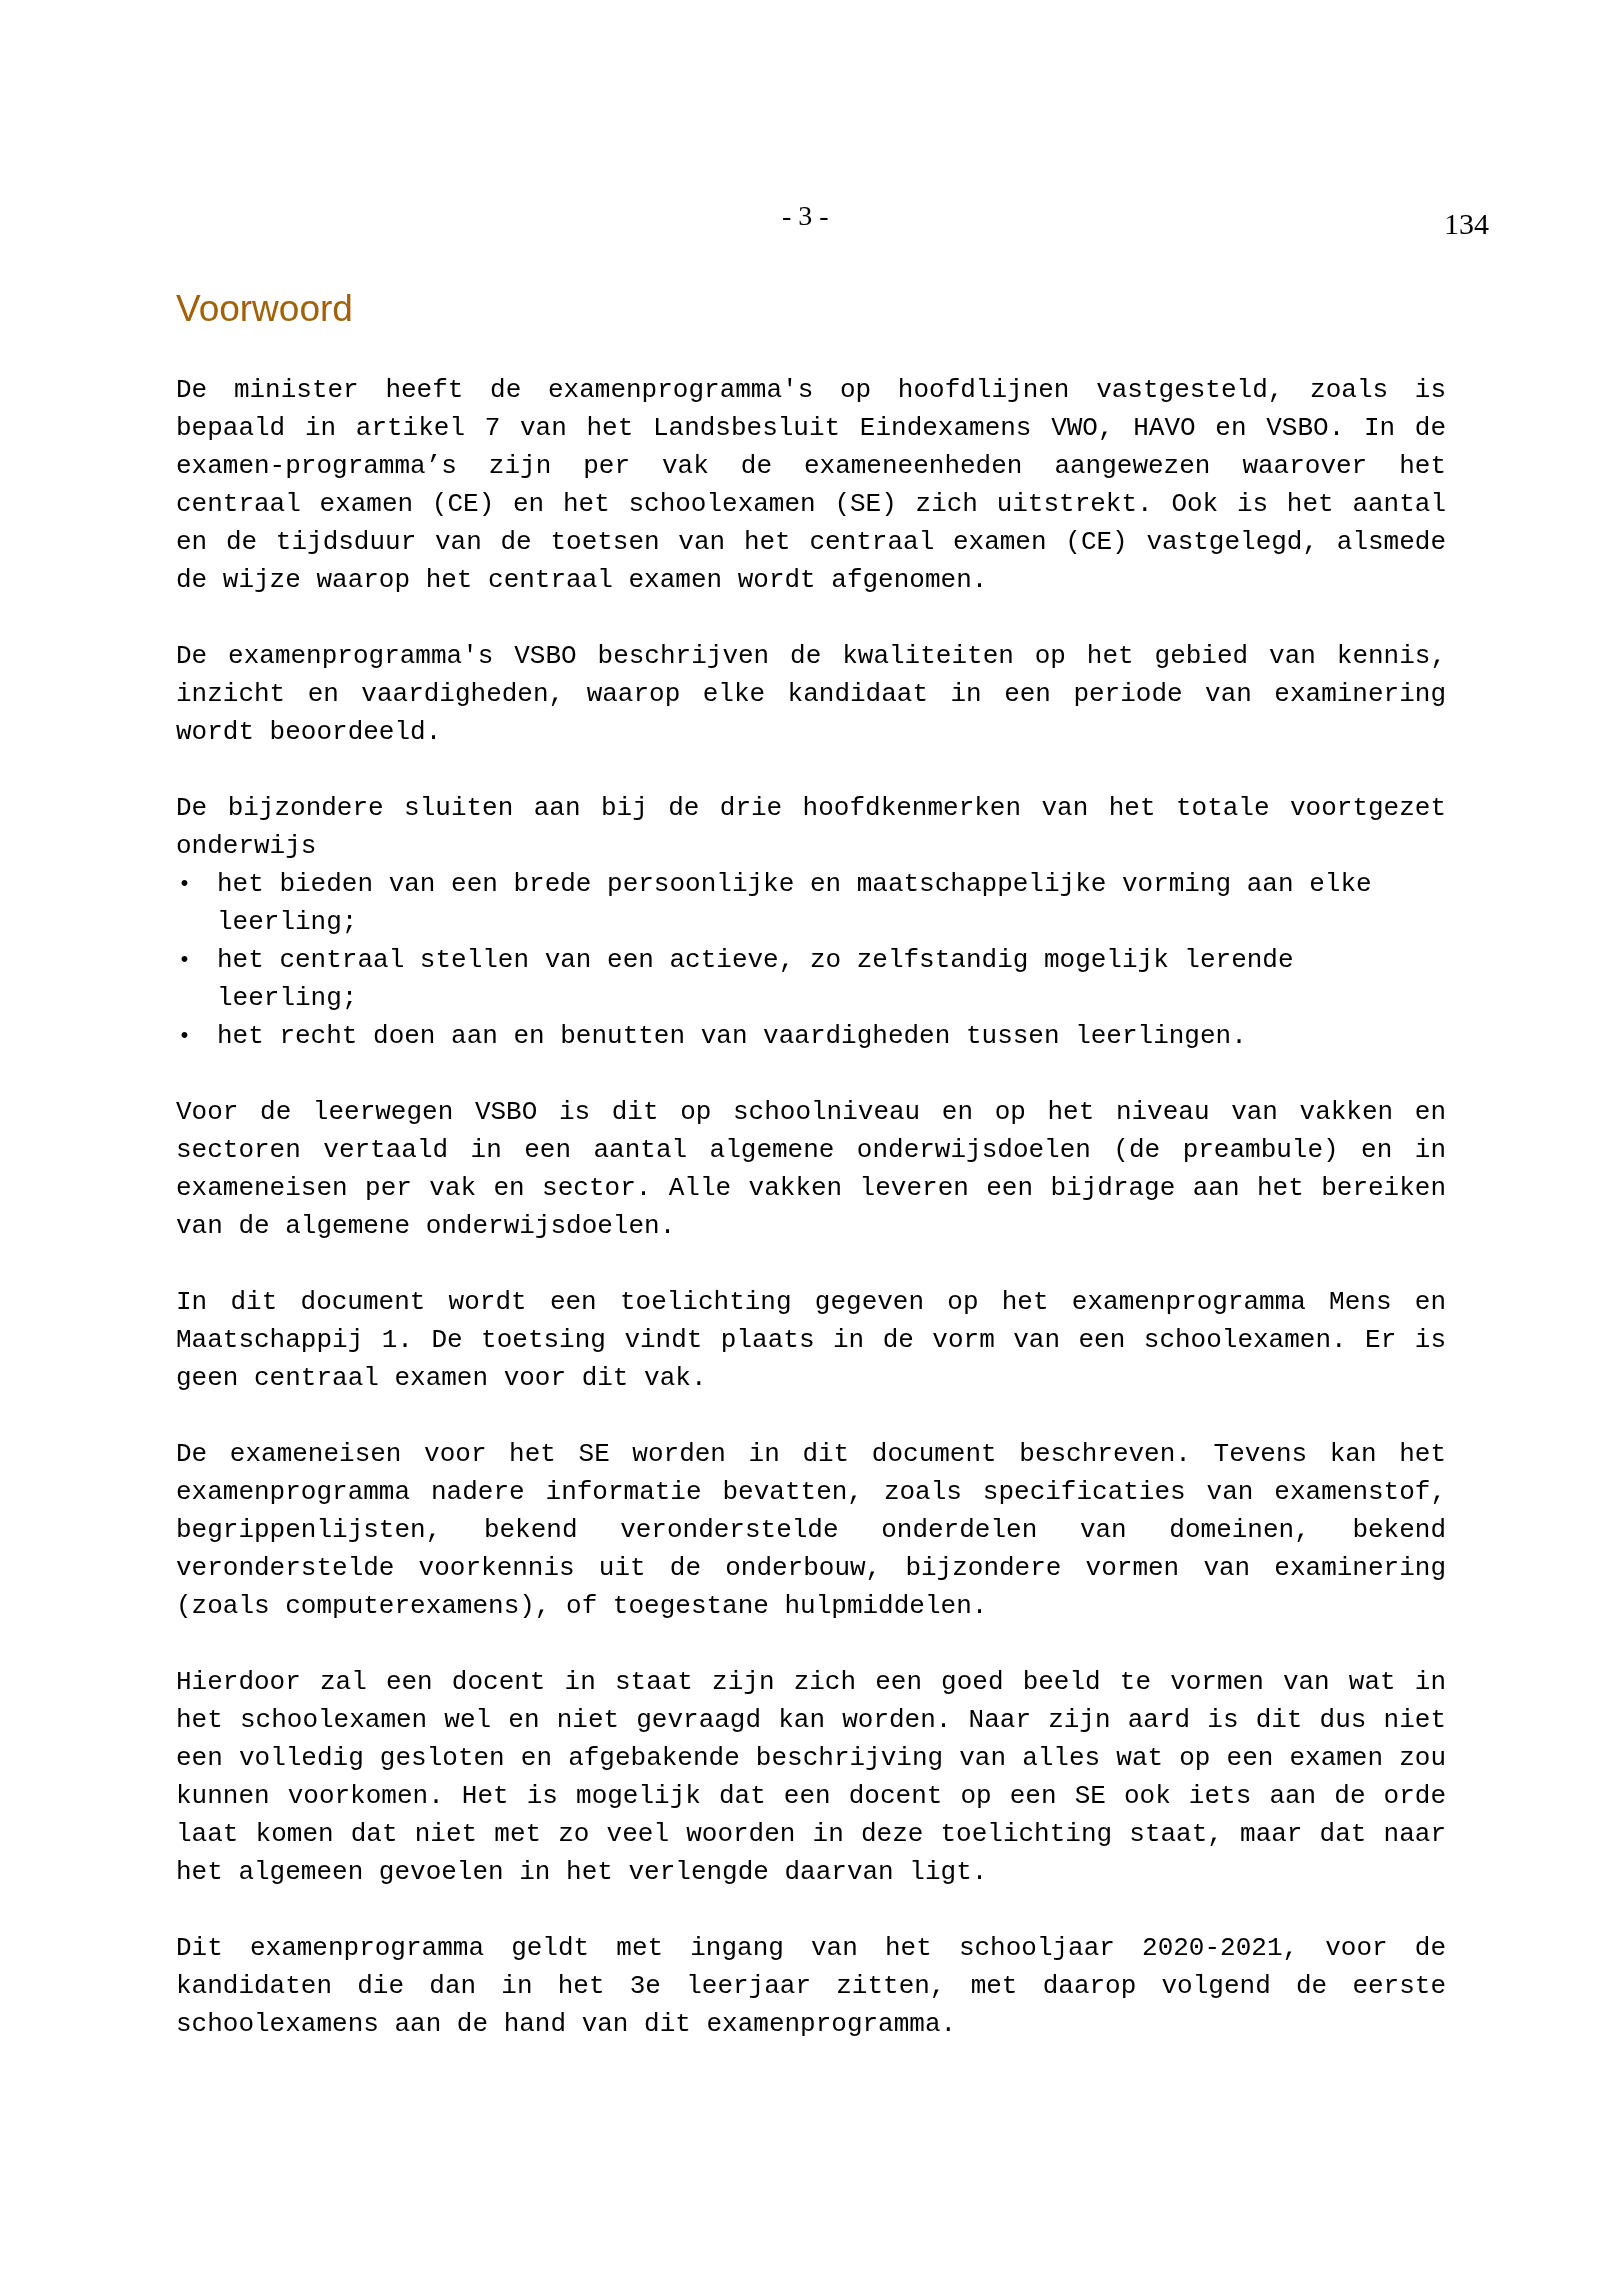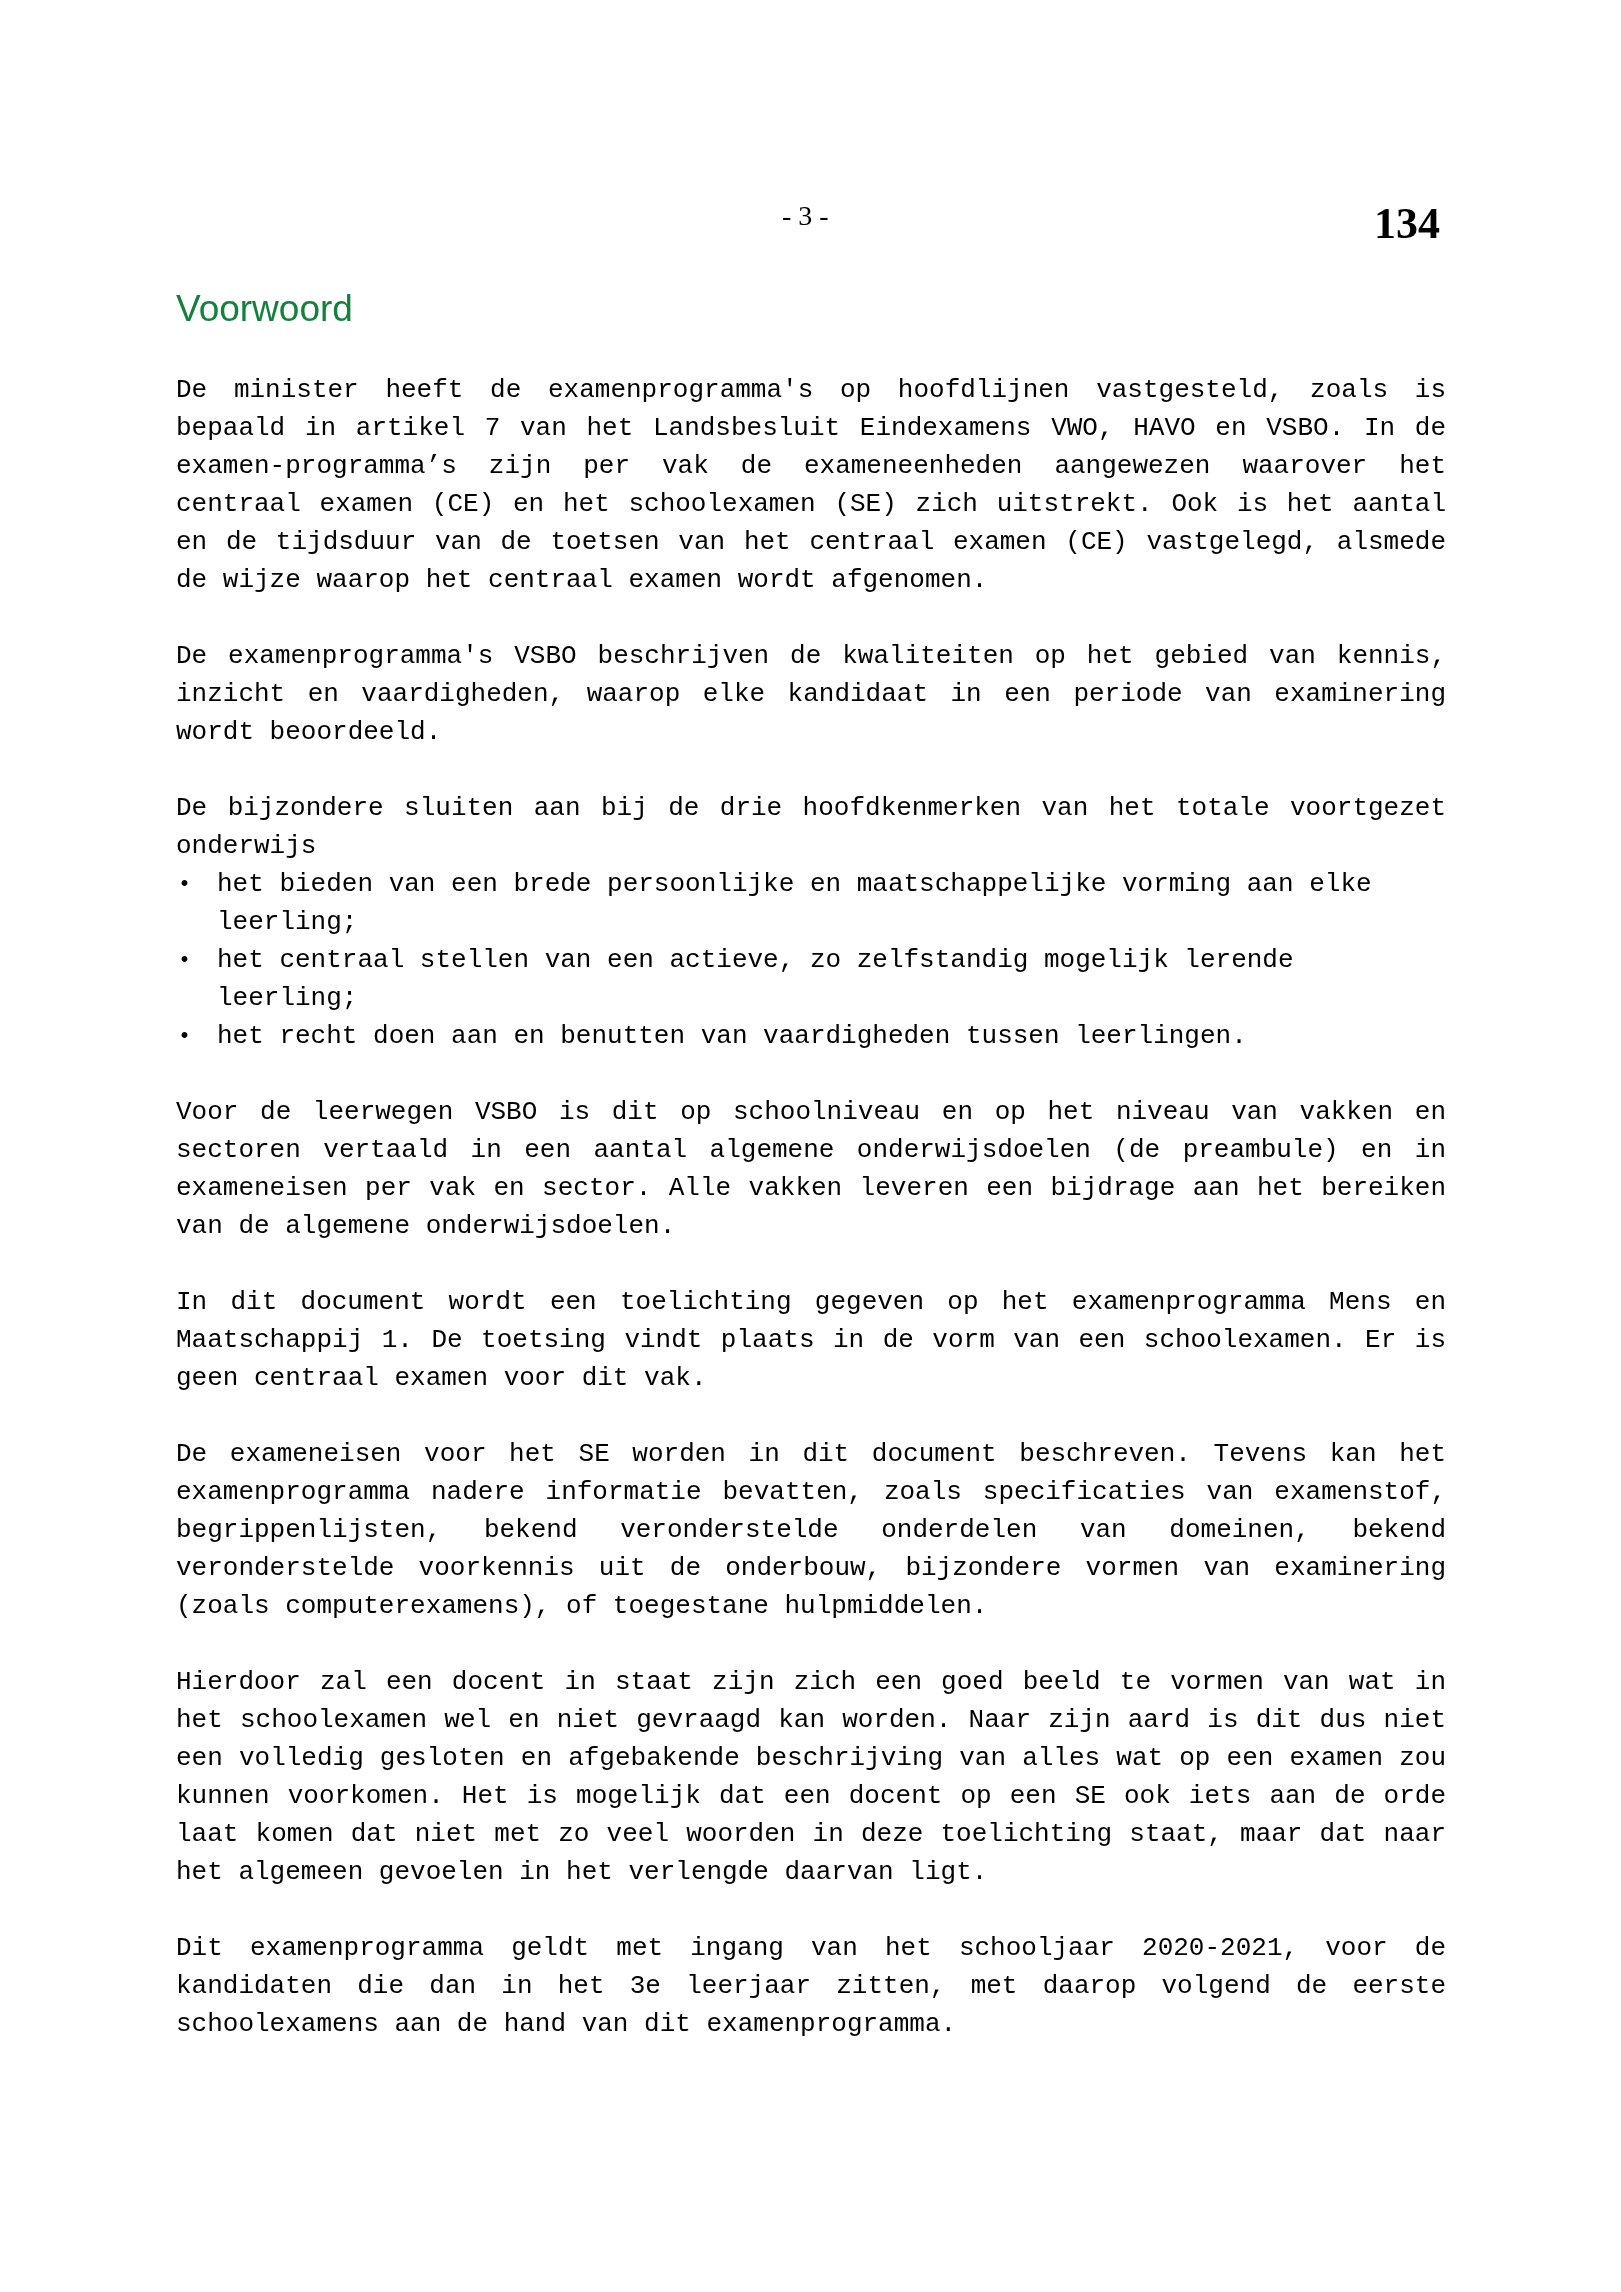--- a/index.html
+++ b/index.html
@@ -18,37 +18,37 @@
       position: absolute;
       left: 782px;
       top: 199px;
       font-family: "Liberation Serif", "DejaVu Serif", serif;
       font-size: 28px;
       line-height: 33px;
       white-space: pre;
     }
     .doc-number {
       position: absolute;
-      left: 1374px;
+      left: 1444px;
       top: 199px;
       font-family: "Liberation Serif", "DejaVu Serif", serif;
-      font-weight: bold;
-      font-size: 44px;
+      font-weight: normal;
+      font-size: 30px;
       line-height: 49px;
     }
     .heading {
       position: absolute;
       left: 176px;
       top: 284px;
       margin: 0;
       font-family: "Liberation Sans", "DejaVu Sans", sans-serif;
       font-weight: normal;
       font-size: 37px;
       line-height: 49px;
-      color: #15803d;
+      color: #a16207;
     }
     .body-text {
       position: absolute;
       left: 176px;
       top: 371px;
       width: 1270px;
       font-family: Liberation Mono, monospace;
       font-size: 26px;
       line-height: 38px;
     }

